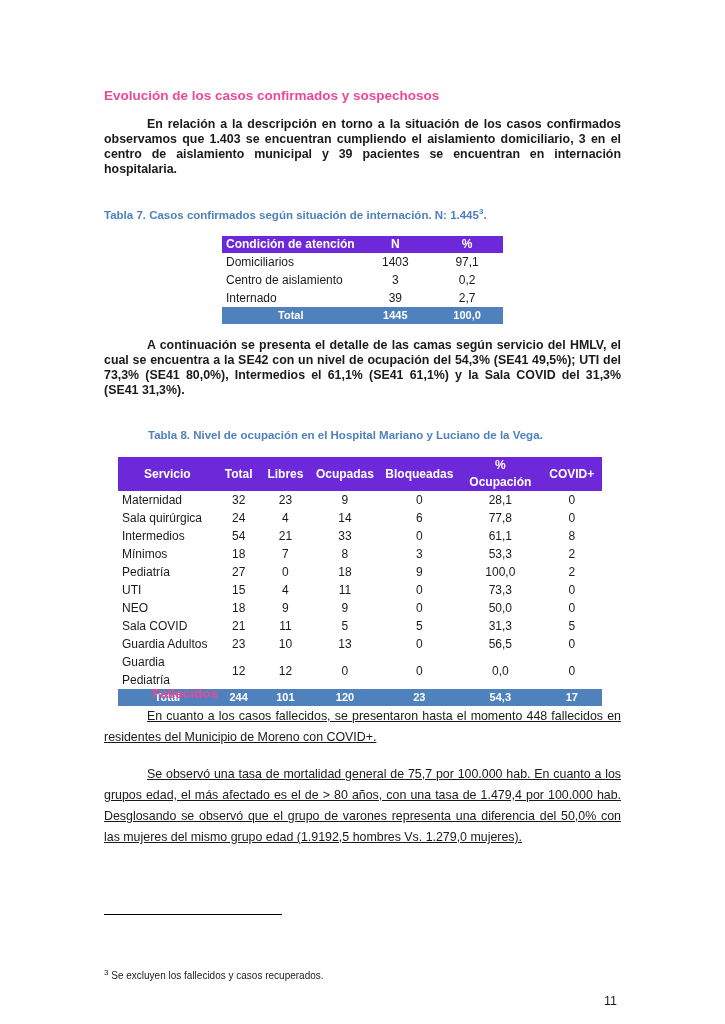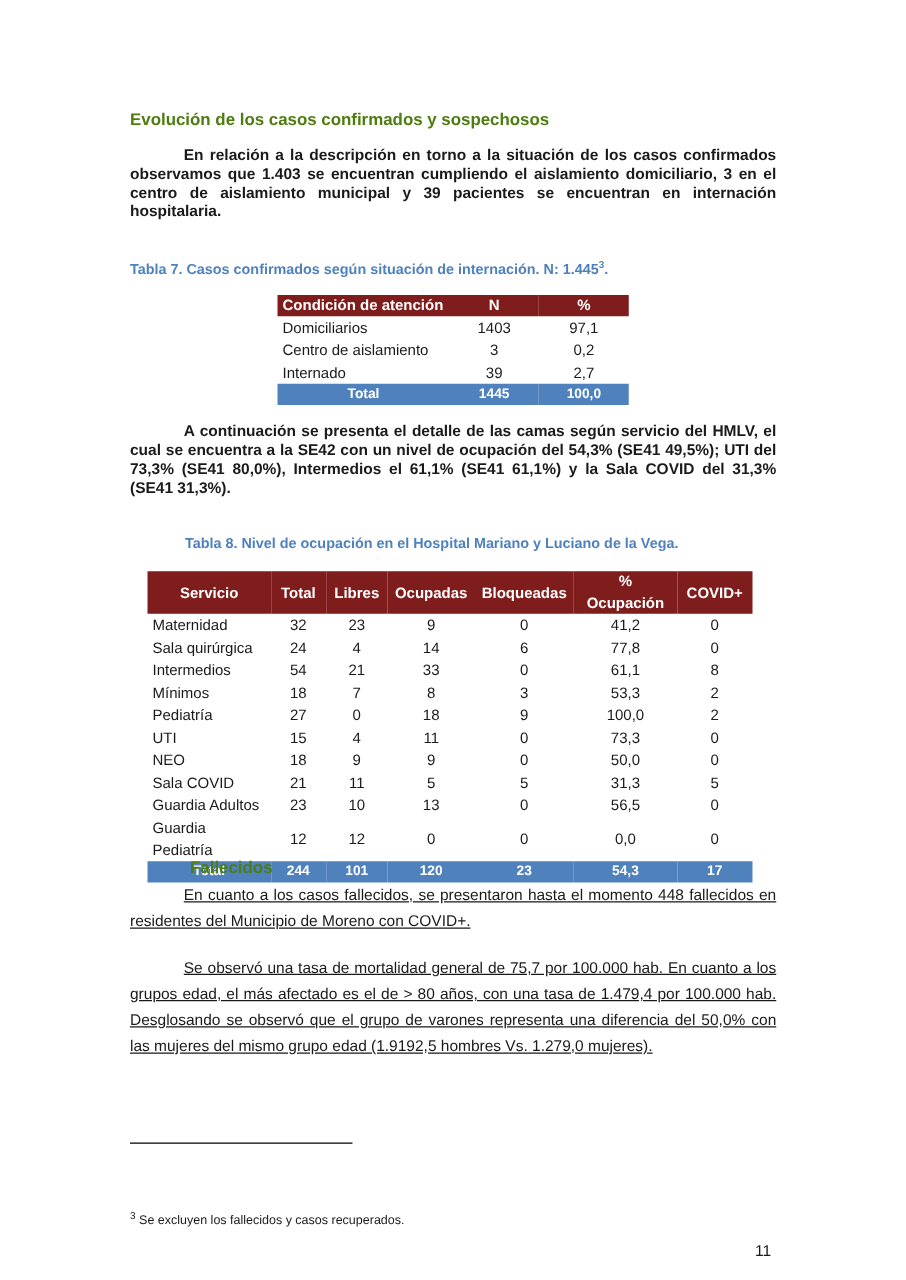--- a/index.html
+++ b/index.html
@@ -1,25 +1,25 @@
 <!DOCTYPE html>
 <html><head>
   <meta charset="utf-8">
   <style>
     html, body { margin: 0; padding: 0; background: #ffffff; }
     body { width: 725px; height: 1024px; position: relative; overflow: hidden;
            font-family: "Liberation Sans", sans-serif; color: #1a1a1a; }
     .abs { position: absolute; }
-    .heading { color: #4d7c0f; font-weight: bold; font-size: 13.5px; }
+    .heading { color: #ec4899; font-weight: bold; font-size: 13.5px; }
     .caption { color: #4f81bd; font-weight: bold; font-size: 11.5px; }
     .para { font-size: 12.4px; line-height: 15px; text-align: justify; text-align-last: left; font-weight: bold; }
     .para2 { font-size: 12.4px; line-height: 21px; text-align: justify; text-align-last: left; text-decoration: underline; }
     .indent { text-indent: 43px; }
     table { border-collapse: collapse; font-size: 12px; }
-    th { background: #7f1d1d; color: #ffffff; font-weight: bold; padding: 0 4px; height: 17px; line-height: 17px; }
+    th { background: #6d28d9; color: #ffffff; font-weight: bold; padding: 0 4px; height: 17px; line-height: 17px; }
     td { padding: 0 4px; height: 18px; line-height: 18px; }
     tr.total td { background: #4f81bd; color: #ffffff; font-weight: bold; height: 17px; line-height: 17px; font-size: 11px; }
     .c { text-align: center; }
     sup { font-size: 8px; }
     .footnote-rule { width: 178px; height: 1px; background: #000; }
     .footnote { font-size: 10px; margin-top: 44px; }
     .pagenum { font-size: 12.5px; }
   </style>
 </head>
 <body>
@@ -77,21 +77,21 @@
       <th class="c" style="width:58px;">COVID+</th>
     </tr>
   </thead>
   <tbody id="t8body">
     <tr>
       <td>Maternidad</td>
       <td class="c">32</td>
       <td class="c">23</td>
       <td class="c">9</td>
       <td class="c">0</td>
-      <td class="c">41,2</td>
+      <td class="c">28,1</td>
       <td class="c">0</td>
     </tr>
     <tr>
       <td>Sala quirúrgica</td>
       <td class="c">24</td>
       <td class="c">4</td>
       <td class="c">14</td>
       <td class="c">6</td>
       <td class="c">77,8</td>
       <td class="c">0</td>

